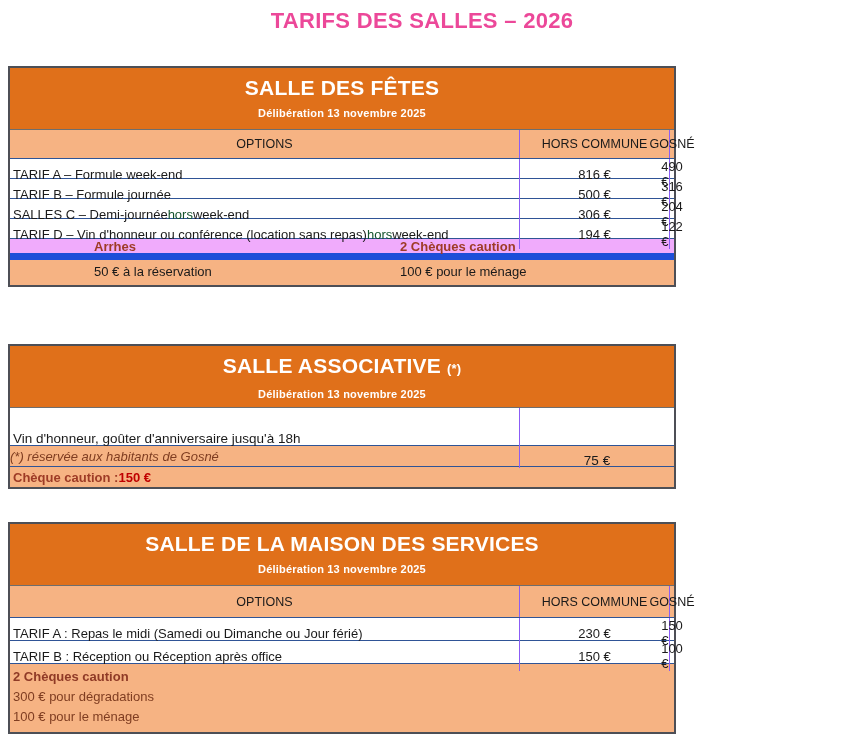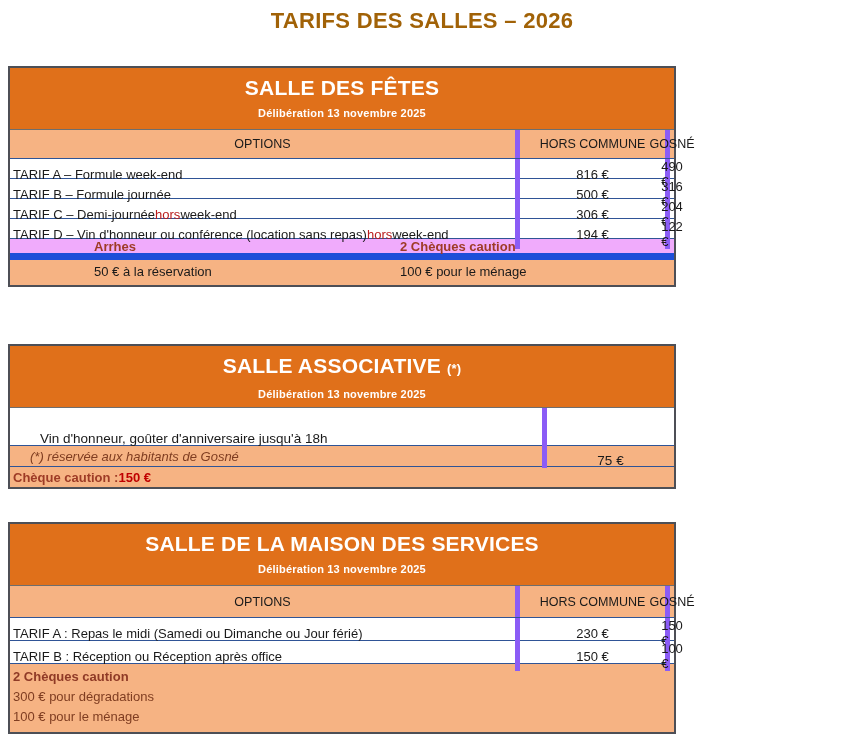--- a/index.html
+++ b/index.html
@@ -10,21 +10,21 @@
     font-family: "Liberation Sans", sans-serif;
     color: #1a1a1a;
     overflow: hidden;
   }
   .page-title {
     margin-top: 8px;
     height: 30px;
     text-align: center;
     font-size: 22px;
     font-weight: bold;
-    color: #a16207;
+    color: #ec4899;
     letter-spacing: 0.3px;
   }
   .tbl {
     margin-left: 8px;
     width: 668px;
     border: 2px solid #4d4f56;
     background: #ffffff;
   }
   .tbl-1 { margin-top: 28px; }
   .tbl-2 { margin-top: 57px; }
@@ -36,46 +36,46 @@
     color: #ffffff;
     text-align: center;
     border-bottom: 1px solid #6e6e6e;
     padding-top: 9px;
   }
   .band-title { font-size: 21px; font-weight: bold; line-height: 22px; letter-spacing: 0.2px; }
   .band-title .sup-note { font-size: 13px; font-weight: bold; }
   .band-sub { margin-top: 8px; font-size: 11px; font-weight: bold; letter-spacing: 0.2px; }
 
   .grid3 { display: grid; grid-template-columns: 510px 150px 1fr; }
-  .grid2 { display: grid; grid-template-columns: 510px 1fr; padding-left: 27px; }
+  .grid2 { display: grid; grid-template-columns: 510px 1fr; }
   .gridA { display: grid; grid-template-columns: 390px 1fr; }
 
   .hdr-row {
     height: 29px;
     background: #F6B383;
     border-bottom: 1px solid #2F5496;
     font-size: 12.5px;
   }
   .hdr-row .cell { display: flex; align-items: center; justify-content: center; }
   .hdr-row.tall { height: 32px; }
 
   .cell { min-width: 0; }
-  .v-div { border-right: 5px solid #8b5cf6; }
+  .v-div { border-right: 1px solid #8b5cf6; }
 
   .data-row {
     height: 20px;
     background: #ffffff;
     border-bottom: 1px solid #2F5496;
     font-size: 13px;
   }
   .data-row.tall { height: 23px; }
   .data-row .opt { display: flex; align-items: center; padding-left: 3px; white-space: nowrap; overflow: hidden; }
   .data-row .price { display: flex; align-items: center; justify-content: center; }
 
-  .red-word { color: #b91c1c; }
+  .red-word { color: #14532d; }
 
   .arrhes-row {
     height: 21px;
     background: #f0abfc;
     border-bottom: 7px solid #1d4ed8;
     font-size: 13px;
     font-weight: bold;
     color: #9E3B26;
   }
   .arrhes-row .cell { display: flex; align-items: center; }
@@ -99,21 +99,21 @@
   .asso-row .price { display: flex; align-items: center; justify-content: center; margin-top: 45px; }
 
   .note-row {
     height: 21px;
     background: #F6B383;
     border-bottom: 1px solid #2F5496;
     font-size: 13px;
     font-style: italic;
     color: #7F3D21;
     display: flex; align-items: center;
-    padding-left: 20px;
+    padding-left: 0;
   }
   .caution-row {
     height: 20px;
     background: #F6B383;
     font-size: 13px;
     font-weight: bold;
     color: #9E3B26;
     display: flex; align-items: center;
     padding-left: 3px;
   }
@@ -158,21 +158,21 @@
     <div class="cell opt v-div">
         <span>TARIF B – Formule journée</span>
         <span class="red-word"></span>
         <span></span>
       </div>
     <div class="cell price v-div">500 €</div>
     <div class="cell price">316 €</div>
   </div>
   <div class="data-row grid3">
     <div class="cell opt v-div">
-        <span>TARIF C – Demi-journée </span>
+        <span>SALLES C – Demi-journée </span>
         <span class="red-word">hors</span>
         <span> week-end</span>
       </div>
     <div class="cell price v-div">306 €</div>
     <div class="cell price">204 €</div>
   </div>
   <div class="data-row grid3">
     <div class="cell opt v-div">
         <span>TARIF D – Vin d'honneur ou conférence (location sans repas) </span>
         <span class="red-word">hors</span>

